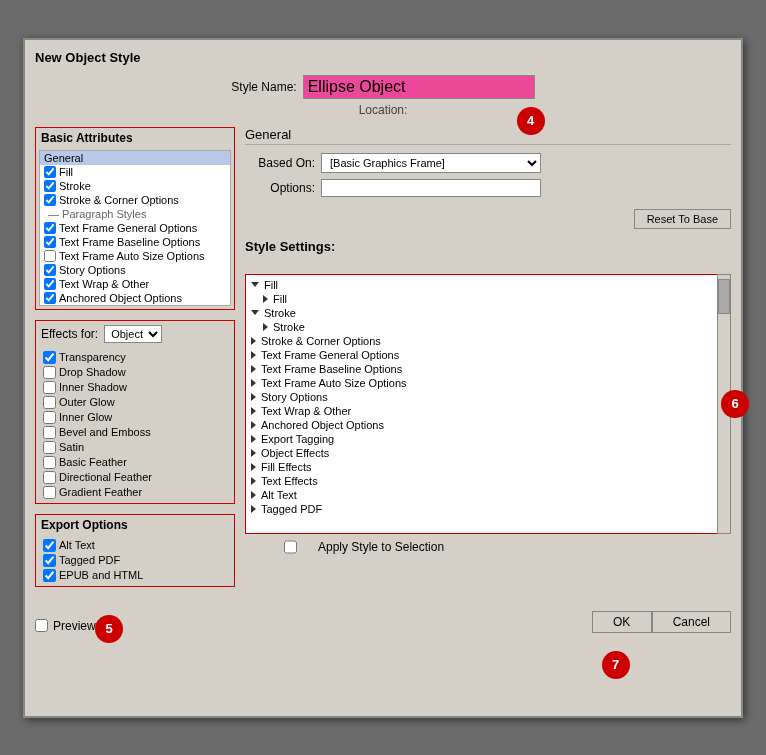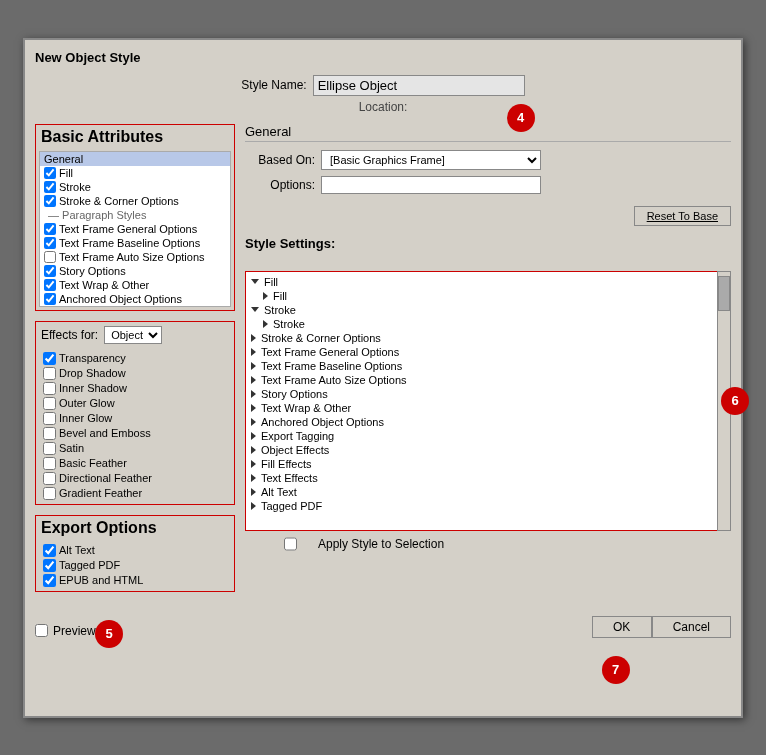--- a/index.html
+++ b/index.html
@@ -32,25 +32,25 @@
       display: flex;
       align-items: center;
       margin-bottom: 4px;
       justify-content: center;
     }
     .style-name-row label {
       margin-right: 6px;
       font-size: 12px;
     }
     .style-name-input {
-      width: 212px;
-      border: 1px solid #888;
-      background: #e5e5e5;
+      width: 232px;
+      border: 1px solid #888;
+      background: #ec4899;
       padding: 2px 4px;
-      font-size: 13px;
+      font-size: 16px;
     }
     .location-row {
       text-align: center;
       margin-bottom: 10px;
       font-size: 12px;
       color: #444;
     }
     .main-layout {
       display: flex;
       gap: 10px;
@@ -63,21 +63,21 @@
       flex: 1;
     }
     .panel-section {
       border: 1px solid #c00;
       margin-bottom: 10px;
       background: #d4d0c8;
     }
     .panel-section-title {
       background: #d4d0c8;
       font-weight: bold;
-      font-size: 16px;
+      font-size: 12px;
       padding: 3px 5px;
       color: #000;
     }
     .basic-attrs-list {
       background: #fff;
       border: 1px solid #aaa;
       margin: 2px 3px 3px 3px;
       overflow-y: auto;
       max-height: 200px;
     }
@@ -353,21 +353,21 @@
             <option>[Basic Graphics Frame]</option>
             <option>[None]</option>
           </select>
         </div>
         <div class="form-row">
           <span class="form-label">Options:</span>
           <input type="text" class="shortcut-input" value="" style="">
         </div>
       </div>
 
-      <div style="text-align:right; margin-bottom:10px;text-decoration:underline;">
+      <div style="text-align:right; margin-bottom:10px;">
         <button class="reset-btn">Reset To Base</button>
       </div>
 
       <div class="style-settings-label">Style Settings:</div>
 
       <div style="position:relative;">
         <div class="style-settings-box" style="padding-right: 16px;">
 
           <div class="settings-item">
             <span class="triangle triangle-down"></span> Fill

